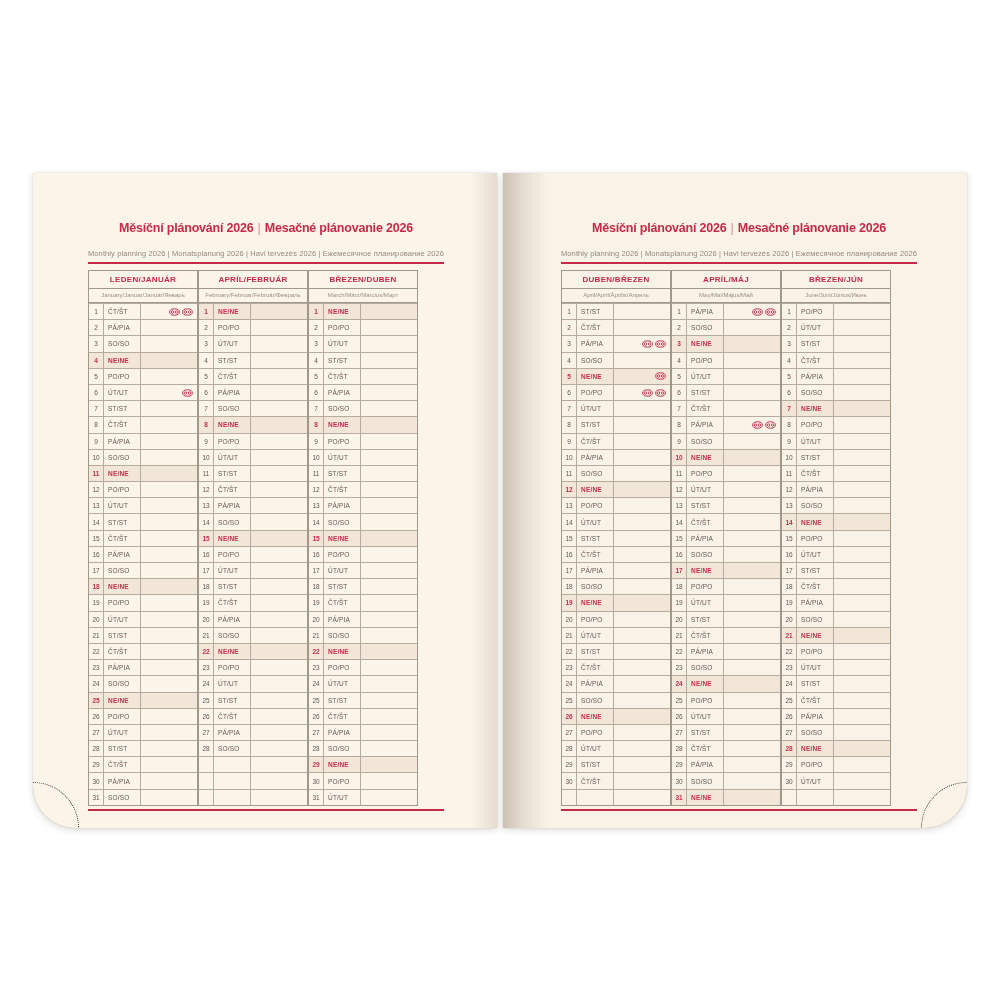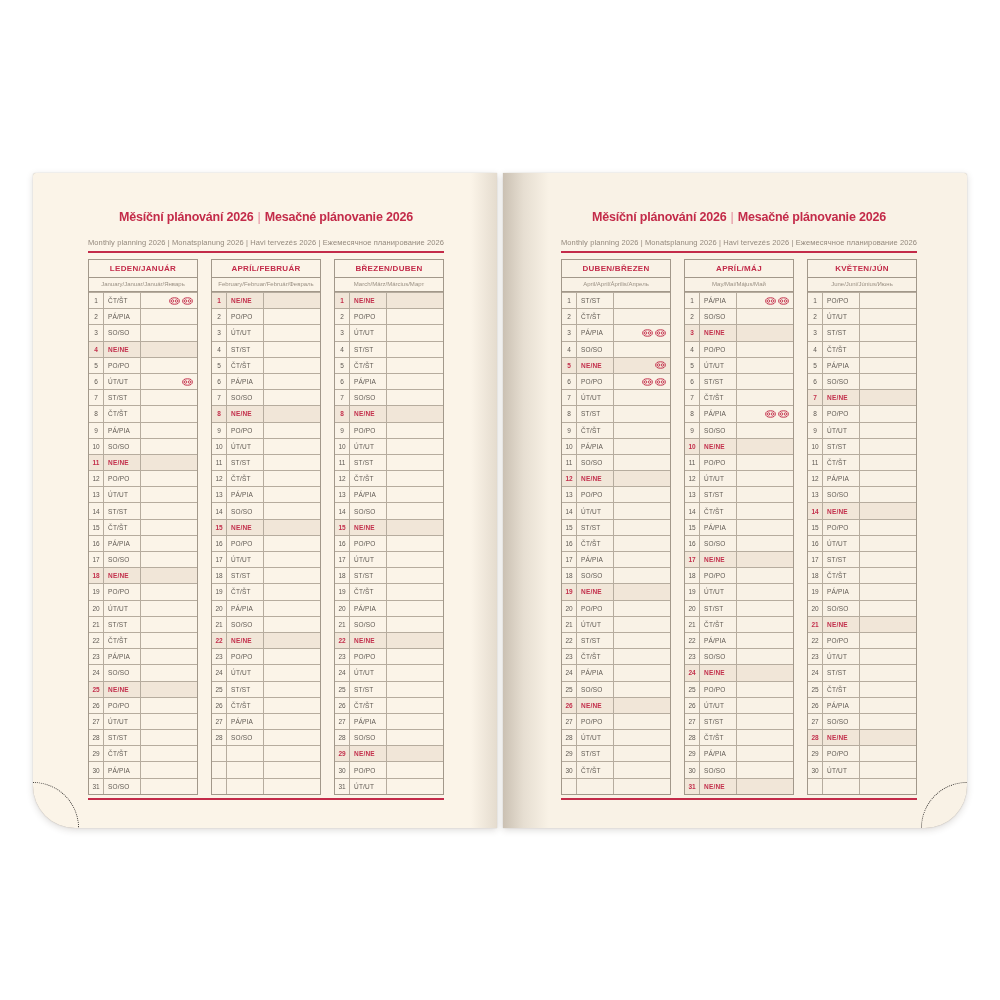--- a/index.html
+++ b/index.html
@@ -14,37 +14,37 @@
     background:#fbf4e8;
     box-shadow:0 0 1px rgba(90,75,60,.45), 0 2px 7px rgba(60,50,40,.18);
   }
   .page-left{left:33px;border-radius:3px 0 0 42px;}
   .page-right{left:503px;border-radius:0 3px 42px 0;background:#f9f2e6;}
   
   .page-left::after{content:"";position:absolute;top:0;right:0;width:26px;height:100%;
     background:linear-gradient(to right, rgba(110,92,72,0) 0%, rgba(110,92,72,.16) 100%);}
   .page-right::before{content:"";position:absolute;top:0;left:0;width:46px;height:100%;
     background:linear-gradient(to right, rgba(95,78,60,.30) 0%, rgba(95,78,60,.12) 45%, rgba(95,78,60,0) 100%);}
-  .content{position:absolute;top:1px;width:356px;}
+  .content{position:absolute;top:12px;width:356px;}
   .page-left .content{left:55px;}
   .page-right .content{left:58px;}
 
   .page-title{
     margin-top:36px;text-align:center;white-space:nowrap;
     font-size:12.5px;font-weight:bold;letter-spacing:-.2px;color:#c32b49;
   }
   .page-title .tdiv{color:#e2899b;padding:0 4px;font-weight:normal;}
   .page-subtitle{
     margin-top:14px;text-align:center;white-space:nowrap;
     font-size:7.5px;letter-spacing:.1px;color:#94897d;
   }
   .rule{height:2px;background:#c32b49;margin-top:4px;}
   .rule-bottom{margin-top:3px;}
 
-  .months{margin-top:6px;display:flex;gap:13px;align-items:flex-end;}
+  .months{margin-top:6px;display:flex;align-items:flex-end;}
   .month{
     width:110px;flex:0 0 110px;box-sizing:border-box;
     border:1px solid #a2988a;
     font-size:6.5px;color:#5f5952;
   }
   .month-header{
     height:17px;line-height:17px;text-align:center;
     font-size:8px;font-weight:bold;letter-spacing:.3px;color:#c32b49;
     border-bottom:1px solid #a2988a;
   }
@@ -964,21 +964,21 @@
             <div class="wd">SO/SO</div>
             <div class="notes"></div>
           </div>
           <div class="day-row sunday">
             <div class="num">31</div>
             <div class="wd">NE/NE</div>
             <div class="notes"></div>
           </div>
         </div>
         <div class="month">
-          <div class="month-header">KVĚTEN/JÚN</div>
+          <div class="month-header">BŘEZEN/JÚN</div>
           <div class="month-langs">June/Juni/Június/Июнь</div>
           <div class="day-row">
             <div class="num">1</div>
             <div class="wd">PO/PO</div>
             <div class="notes"></div>
           </div>
           <div class="day-row">
             <div class="num">2</div>
             <div class="wd">ÚT/UT</div>
             <div class="notes"></div>

